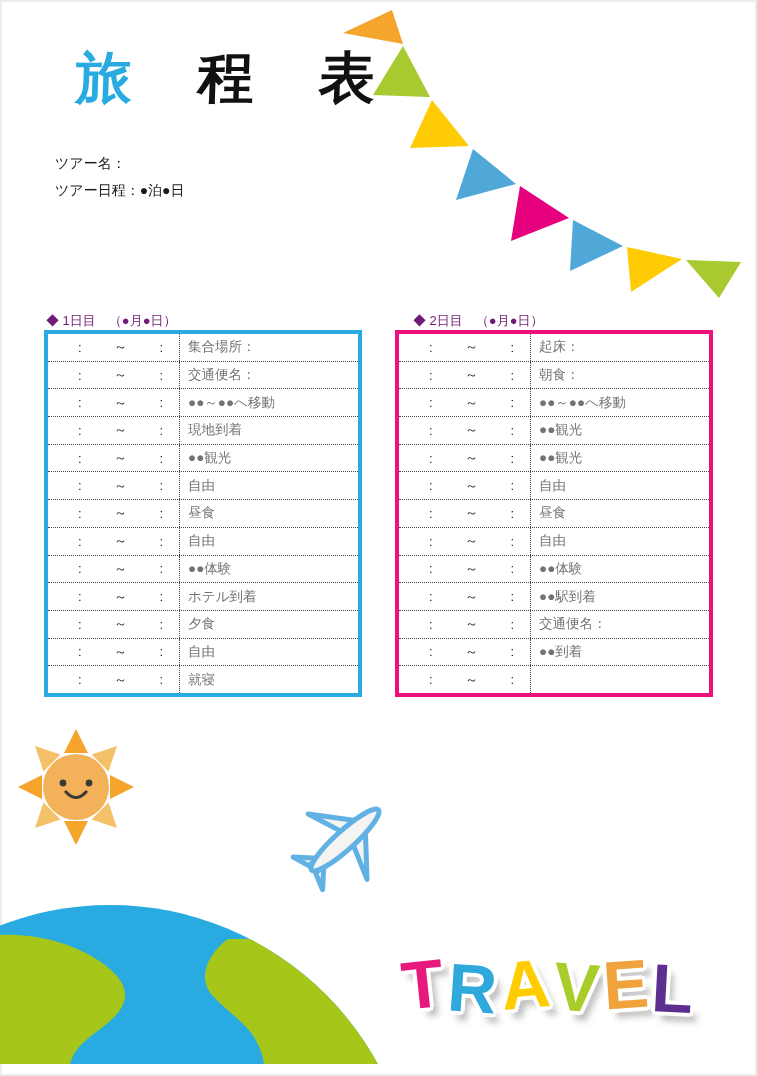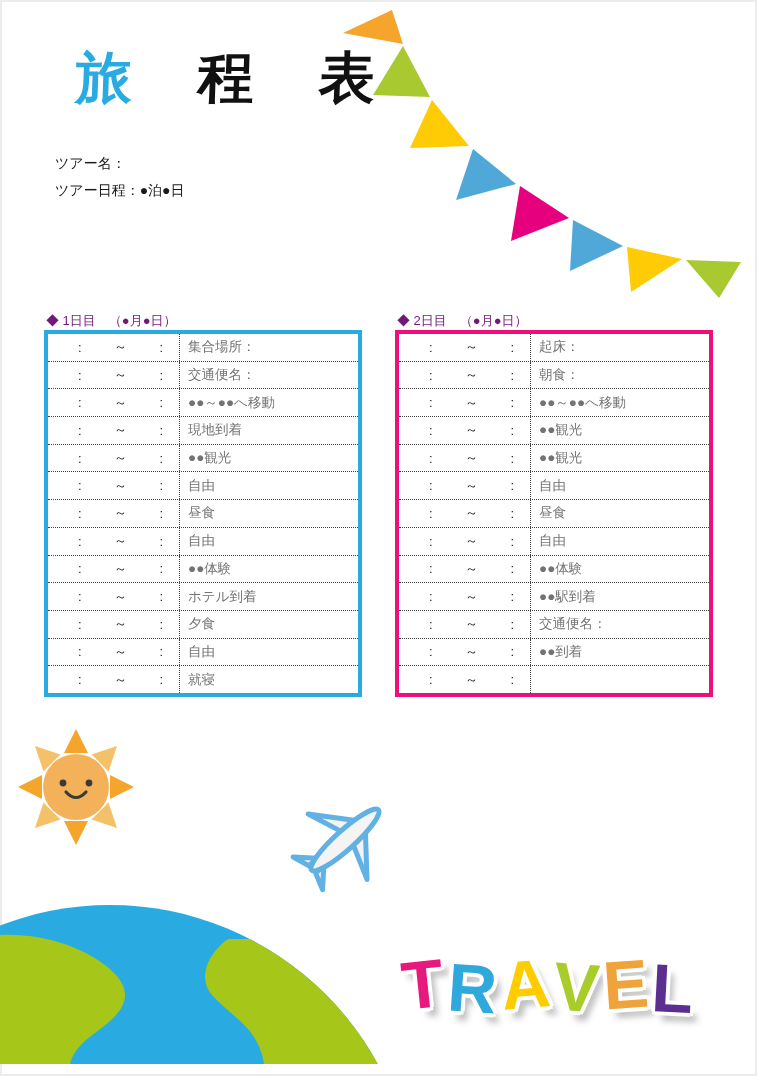--- a/index.html
+++ b/index.html
@@ -5,21 +5,21 @@
   html,body{margin:0;padding:0;background:#f4f4f4;}
   .page{position:relative;width:757px;height:1076px;background:#ffffff;overflow:hidden;
         box-shadow:inset 0 0 0 2px #ececec;font-family:"Liberation Sans",sans-serif;color:#111;}
   
   .title{position:absolute;left:76px;top:50px;font-size:56px;font-weight:800;letter-spacing:0;line-height:1;}
   .title span{display:inline-block;margin-right:50px;transform:skewX(-2deg);}
   
   .tour-info{position:absolute;left:55px;top:150px;font-size:14px;line-height:27px;color:#1a1a1a;}
   
   .day-header{position:absolute;top:306px;font-size:13px;color:#701a75;margin-top:6px;}
-  #day1-header{left:46px;} #day2-header{left:397px;text-align:center;}
+  #day1-header{left:46px;} #day2-header{left:413px;text-align:center;}
   
   .itinerary{position:absolute;top:330px;width:318px;height:367px;border:4px solid #000;
              box-sizing:border-box;display:flex;flex-direction:column;background:#fff;}
   #day1-table{left:44px;} #day2-table{left:395px;}
   .trow{flex:1;display:flex;border-bottom:1px dotted #444;min-height:0;}
   .trow:last-child{border-bottom:none;}
   .tcell.time{width:132px;box-sizing:border-box;display:flex;justify-content:space-between;
               align-items:center;padding:0 16px 0 30px;border-right:1px dotted #444;
               font-size:13px;color:#222;}
   .tcell.activity{flex:1;display:flex;align-items:center;padding-left:8px;font-size:13.5px;color:#737373;}

